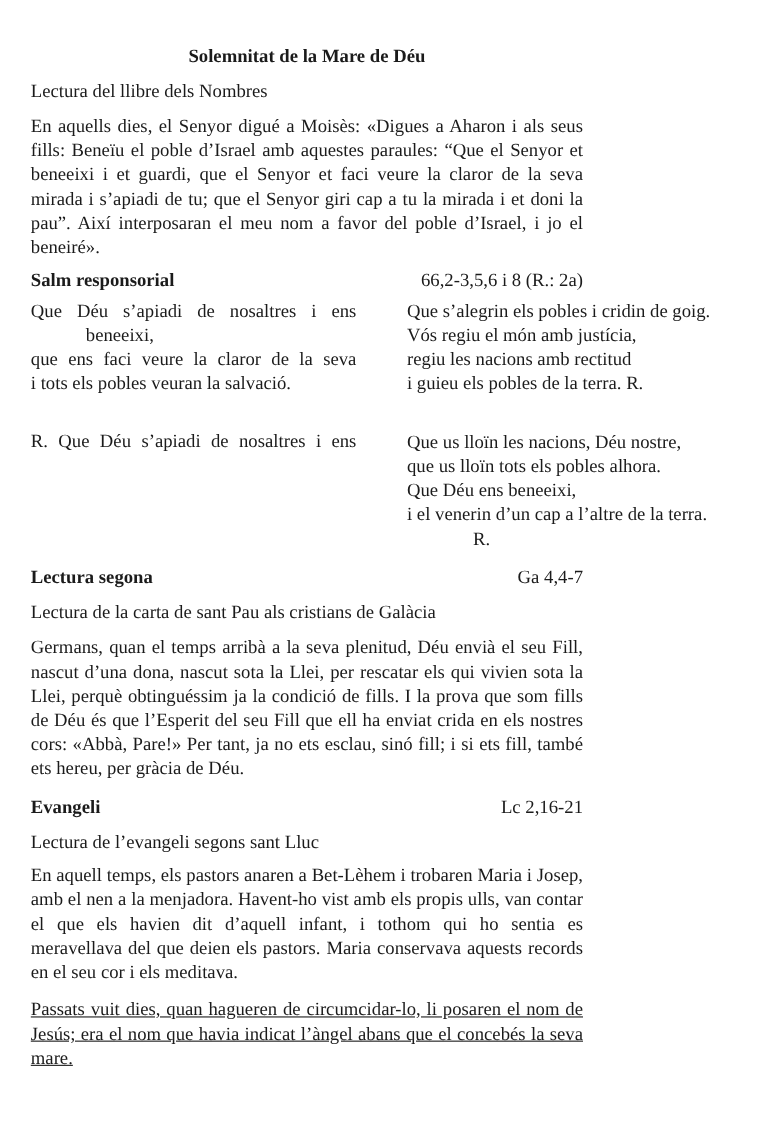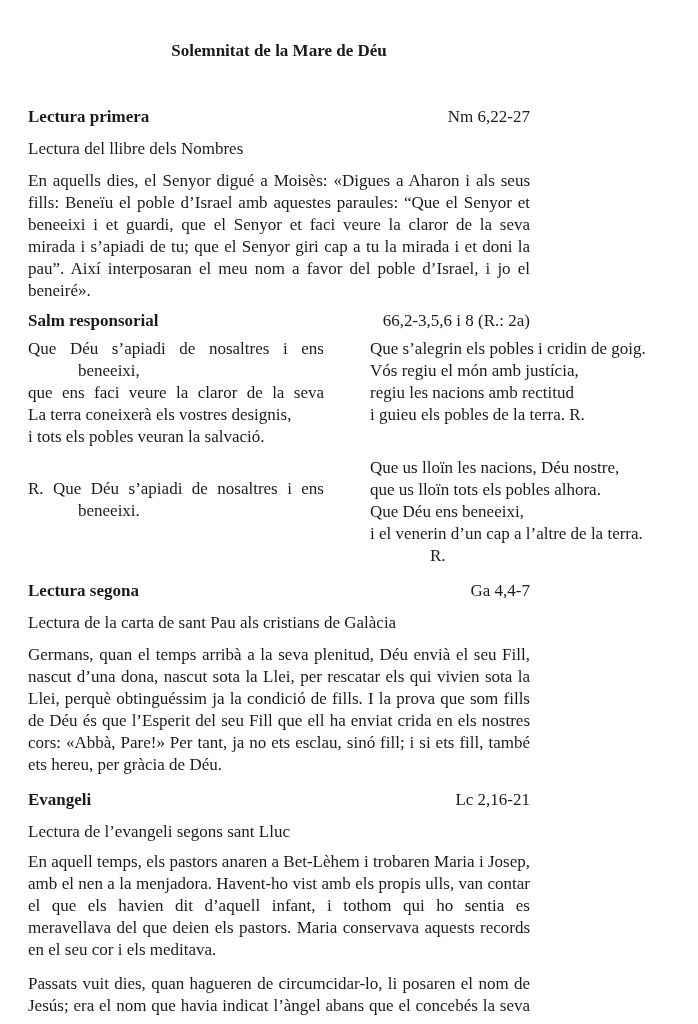--- a/index.html
+++ b/index.html
@@ -14,21 +14,21 @@
   .doc-title { text-align: center; font-weight: bold; }
   .section-head { display: flex; justify-content: space-between; align-items: baseline; }
   .head-l1   { margin-top: 44px; }
   .head-ps   { margin-top: 8px;  }
   .head-sec  { margin-top: 13px; align-items: center; }
   .heading { font-weight: bold; }
   .reference { font-weight: normal; }
   .source-line { margin-top: 10px; }
   .body-par { margin-top: 10px; text-align: justify; }
   .par-gap-md { margin-top: 13px; }
-  .par-gap-sm { margin-top: 12px; }
+  .par-gap-sm { margin-top: 12px; text-decoration: underline; }
   .par-first { margin-top: 8px; }
 
   .psalm { display: flex; gap: 46px; margin-top: 6px; }
   .psalm-col-left  { width: 296px; flex: 0 0 296px; }
   .psalm-col-right { flex: 1; min-width: 0; }
   .ln { min-height: 22px; }
   .ln.stretch { text-align: justify; text-align-last: justify; }
   .ln.cont { padding-left: 50px; }
   .ln.stanza-gap { margin-top: 30px; }
   .ln.stanza-gap-lg { margin-top: 31px; }
@@ -36,42 +36,36 @@
   .psalm-col-right .ln { white-space: nowrap; }
 </style>
 </head>
 <body>
 
 <div class="page">
 
   <div class="doc-title">Solemnitat de la Mare de Déu</div>
 
   <div>
-    <div class="section-head head-l1">
-      <span class="heading">Lectura primera</span>
-      <span class="reference">Nm 6,22-27</span>
-    </div>
     <div class="source-line">Lectura del llibre dels Nombres</div>
     <div class="body-par">En aquells dies, el Senyor digué a Moisès: «Digues a Aharon i als seus fills: Beneïu el poble d’Israel amb aquestes paraules: “Que el Senyor et beneeixi i et guardi, que el Senyor et faci veure la claror de la seva mirada i s’apiadi de tu; que el Senyor giri cap a tu la mirada i et doni la pau”. Així interposaran el meu nom a favor del poble d’Israel, i jo el beneiré».</div>
   </div>
 
   <div>
     <div class="section-head head-ps">
       <span class="heading">Salm responsorial</span>
       <span class="reference">66,2-3,5,6 i 8 (R.: 2a)</span>
     </div>
     <div class="psalm">
       <div class="psalm-col-left">
         <div class="ln stretch">Que Déu s’apiadi de nosaltres i ens</div>
         <div class="ln cont">beneeixi,</div>
         <div class="ln stretch">que ens faci veure la claror de la seva</div>
-        <div class="ln">La terra coneixerà els vostres designis,</div>
         <div class="ln">i tots els pobles veuran la salvació.</div>
         <div class="ln stretch stanza-gap">R. Que Déu s’apiadi de nosaltres i ens</div>
-        <div class="ln cont">beneeixi.</div>
       </div>
       <div class="psalm-col-right">
         <div class="ln">Que s’alegrin els pobles i cridin de goig.</div>
         <div class="ln">Vós regiu el món amb justícia,</div>
         <div class="ln">regiu les nacions amb rectitud</div>
         <div class="ln">i guieu els pobles de la terra. R.</div>
         <div class="ln stanza-gap-lg">Que us lloïn les nacions, Déu nostre,</div>
         <div class="ln">que us lloïn tots els pobles alhora.</div>
         <div class="ln">Que Déu ens beneeixi,</div>
         <div class="ln">i el venerin d’un cap a l’altre de la terra.</div>

